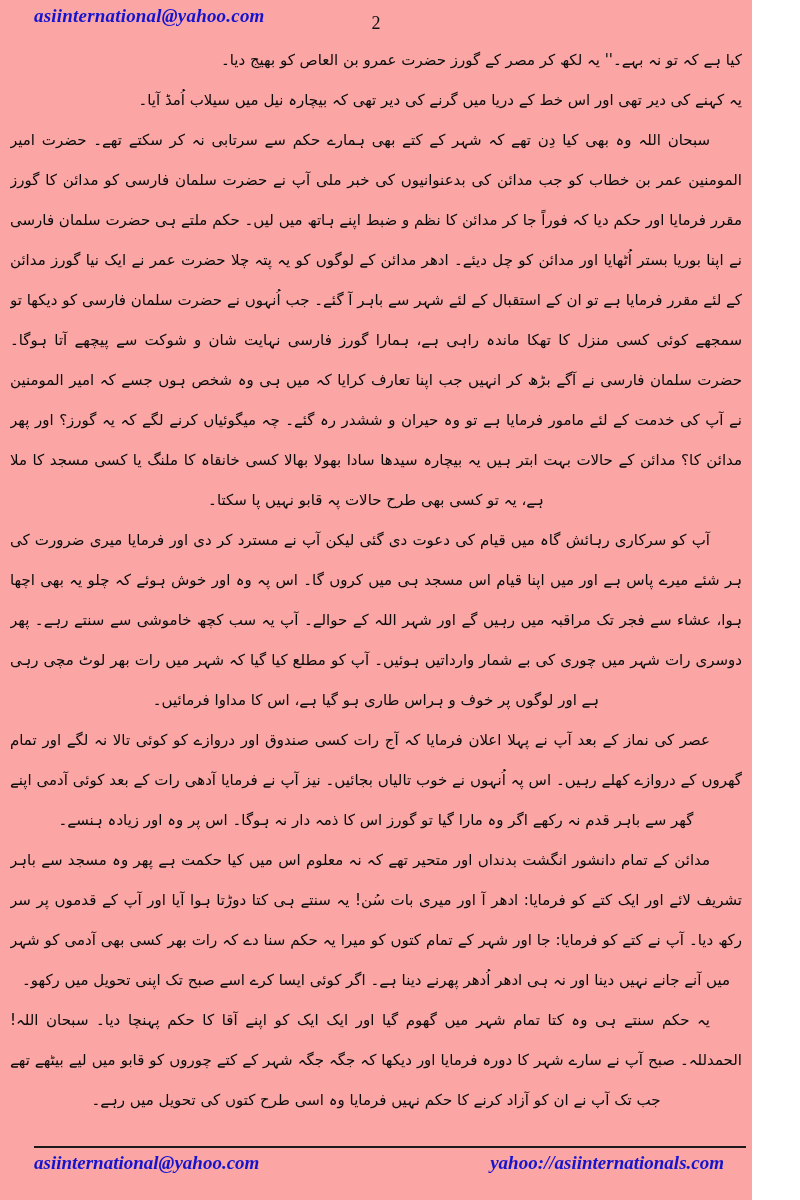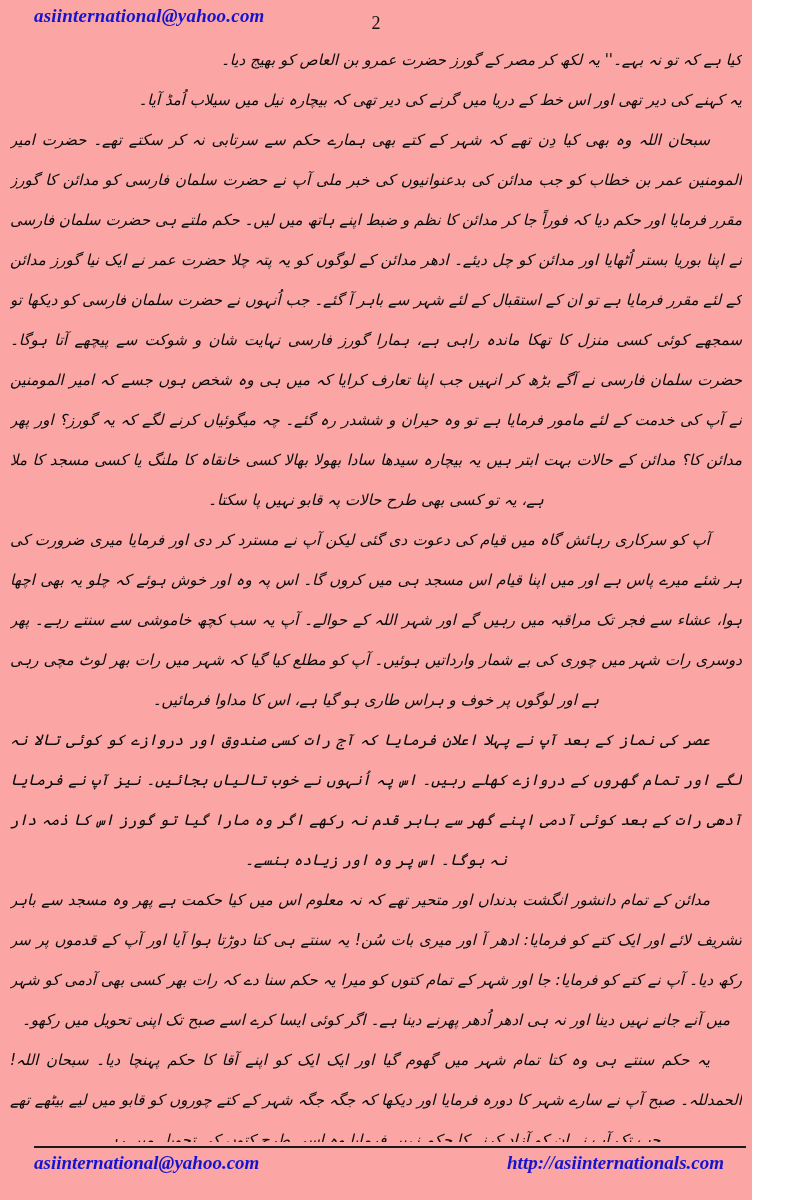--- a/index.html
+++ b/index.html
@@ -40,21 +40,21 @@
     height: 1102px;
     overflow: hidden;
     direction: rtl;
     unicode-bidi: embed;
     text-align: justify;
     font-family: "DejaVu Sans", sans-serif;
     font-size: 15px;
     line-height: 40px;
     color: #0a0a0a;
   }
-  .body-text p { margin: 0; padding: 0; text-align-last: center; font-style: italic; }
+  .body-text p { margin: 0; padding: 0; text-align-last: center; }
   .body-text p.no-indent { text-indent: 0; text-align-last: right; }
   .body-text p.indent { text-indent: 32px; }
   .footer-divider {
     position: absolute;
     top: 1146px;
     left: 34px;
     right: 6px;
     border-top: 2px solid #1a1a1a;
     height: 0;
   }
@@ -92,16 +92,16 @@
     <p class="indent">آپ کو سرکاری رہائش گاہ میں قیام کی دعوت دی گئی لیکن آپ نے مسترد کر دی اور فرمایا میری ضرورت کی ہر شئے میرے پاس ہے اور میں اپنا قیام اس مسجد ہی میں کروں گا۔ اس پہ وہ اور خوش ہوئے کہ چلو یہ بھی اچھا ہوا، عشاء سے فجر تک مراقبہ میں رہیں گے اور شہر اللہ کے حوالے۔ آپ یہ سب کچھ خاموشی سے سنتے رہے۔ پھر دوسری رات شہر میں چوری کی بے شمار وارداتیں ہوئیں۔ آپ کو مطلع کیا گیا کہ شہر میں رات بھر لوٹ مچی رہی ہے اور لوگوں پر خوف و ہراس طاری ہو گیا ہے، اس کا مداوا فرمائیں۔</p>
     <p class="indent">عصر کی نماز کے بعد آپ نے پہلا اعلان فرمایا کہ آج رات کسی صندوق اور دروازے کو کوئی تالا نہ لگے اور تمام گھروں کے دروازے کھلے رہیں۔ اس پہ اُنہوں نے خوب تالیاں بجائیں۔ نیز آپ نے فرمایا آدھی رات کے بعد کوئی آدمی اپنے گھر سے باہر قدم نہ رکھے اگر وہ مارا گیا تو گورز اس کا ذمہ دار نہ ہوگا۔ اس پر وہ اور زیادہ ہنسے۔</p>
     <p class="indent">مدائن کے تمام دانشور انگشت بدنداں اور متحیر تھے کہ نہ معلوم اس میں کیا حکمت ہے پھر وہ مسجد سے باہر تشریف لائے اور ایک کتے کو فرمایا: ادھر آ اور میری بات سُن! یہ سنتے ہی کتا دوڑتا ہوا آیا اور آپ کے قدموں پر سر رکھ دیا۔ آپ نے کتے کو فرمایا: جا اور شہر کے تمام کتوں کو میرا یہ حکم سنا دے کہ رات بھر کسی بھی آدمی کو شہر میں آنے جانے نہیں دینا اور نہ ہی ادھر اُدھر پھرنے دینا ہے۔ اگر کوئی ایسا کرے اسے صبح تک اپنی تحویل میں رکھو۔</p>
     <p class="indent">یہ حکم سنتے ہی وہ کتا تمام شہر میں گھوم گیا اور ایک ایک کو اپنے آقا کا حکم پہنچا دیا۔ سبحان اللہ! الحمدللہ۔ صبح آپ نے سارے شہر کا دورہ فرمایا اور دیکھا کہ جگہ جگہ شہر کے کتے چوروں کو قابو میں لیے بیٹھے تھے جب تک آپ نے ان کو آزاد کرنے کا حکم نہیں فرمایا وہ اسی طرح کتوں کی تحویل میں رہے۔</p>
   </div>
 
   <div class="footer-divider"></div>
 
   <div class="footer-row">
     <span class="footer-email">asiinternational@yahoo.com</span>
-    <span class="footer-url">http://asiinternationals.com</span>
+    <span class="footer-url">yahoo://asiinternationals.com</span>
   </div>
 
 </div>
 
 </body></html>

